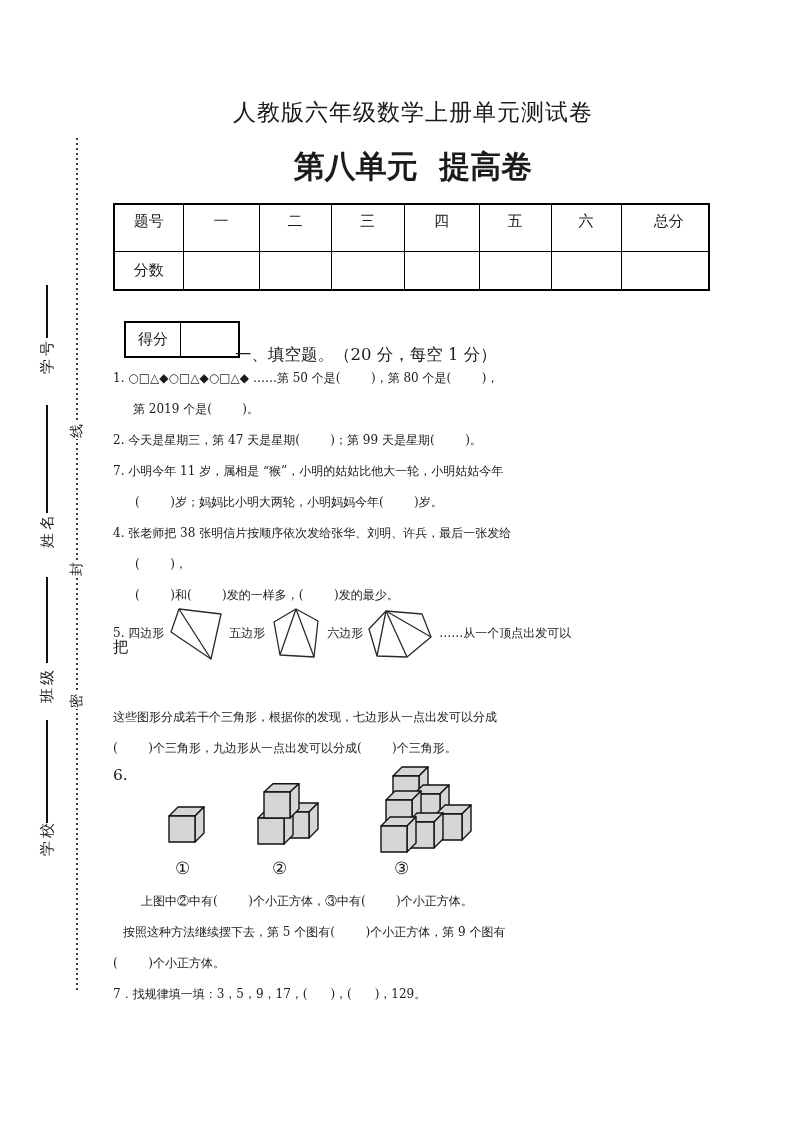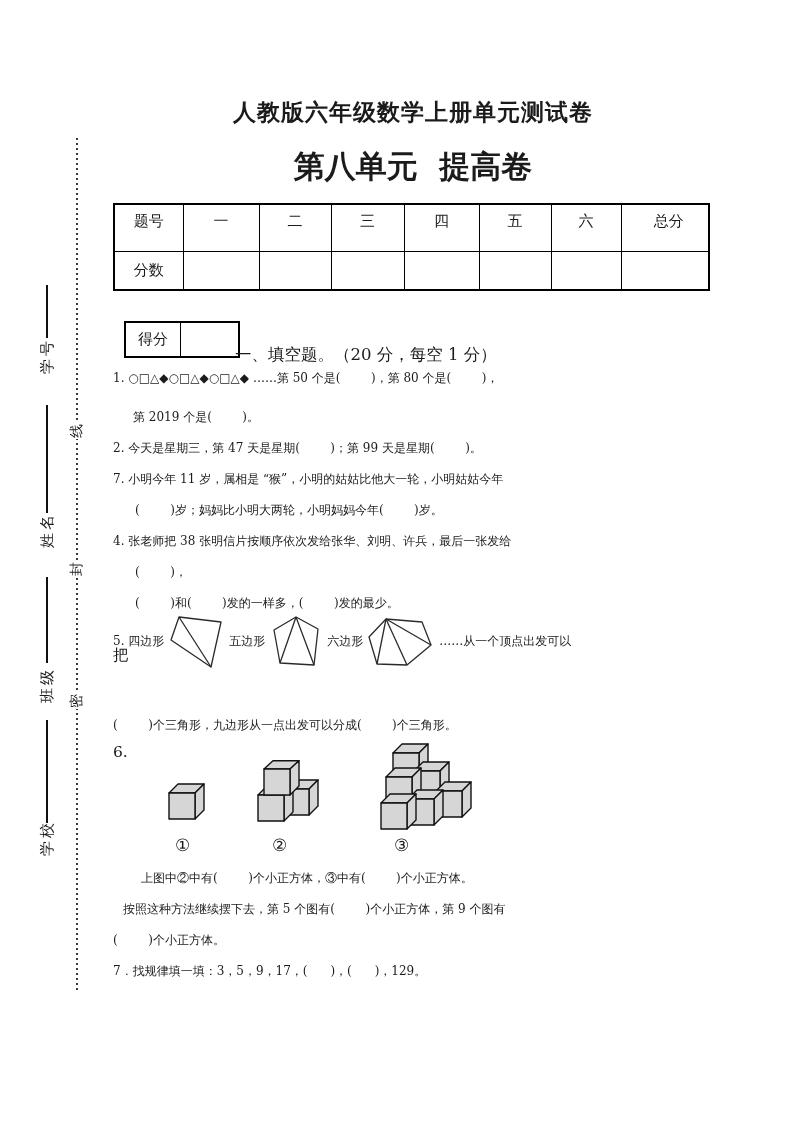--- a/index.html
+++ b/index.html
@@ -2,21 +2,21 @@
 <html><head>
 <meta charset="utf-8">
 <style>
   html,body{margin:0;padding:0;background:#ffffff;}
   .page{
     position:relative;width:793px;height:1122px;background:#fff;overflow:hidden;
     font-family:"DejaVu Serif","Liberation Serif",serif;color:#1b1b1b;
   }
   
   .title-main{position:absolute;left:113px;top:97px;width:600px;text-align:center;
-    font-size:23px;font-weight:bold;letter-spacing:1px;white-space:pre;}
+    font-size:23px;font-weight:normal;letter-spacing:1px;white-space:pre;}
   .title-sub{position:absolute;left:113px;top:146px;width:600px;text-align:center;
     font-size:31px;font-weight:bold;white-space:pre;
     font-family:"DejaVu Sans","Liberation Sans",sans-serif;}
   
   table.score{position:absolute;left:113px;top:203px;border-collapse:collapse;
     border:2px solid #000;table-layout:fixed;}
   table.score td{border:1px solid #000;text-align:center;font-size:15px;padding:0;}
   table.score tr.hd td{height:39px;vertical-align:top;padding-top:7px;}
   table.score tr.bd td{height:37px;}
   table.score td.tl{text-align:center;padding-left:8px;}
@@ -31,21 +31,21 @@
   .side-line{position:absolute;left:46px;width:2px;background:#111;}
   .side-label{position:absolute;left:47px;transform:translate(-50%,-50%) rotate(-90deg);
     font-size:15px;letter-spacing:3px;white-space:nowrap;}
   .seal-line{position:absolute;left:76px;top:138px;width:2px;height:852px;
     background-image:repeating-linear-gradient(to bottom,#3a3a3a 0 2px,transparent 2px 5px);}
   .seal-char{position:absolute;left:77px;transform:translate(-50%,-50%) rotate(-90deg);
     font-size:14px;background:#fff;padding:2px 1px;}
   
   .content{position:absolute;left:113px;top:363px;width:604px;}
   .line{font-size:12px;line-height:31px;white-space:pre;}
-  .ind20{padding-left:20px;margin-top:8px;} .ind22{padding-left:22px;}
+  .ind20{padding-left:20px;} .ind22{padding-left:22px;}
   .ind28{padding-left:28px;} .ind10{padding-left:10px;}
   .q5{position:relative;height:91px;}
   .q5-row{position:absolute;left:0;top:-10px;height:64px;display:flex;
     align-items:center;gap:5px;}
   .q5-row .line{line-height:20px;}
   .q5-ba{position:absolute;left:0;top:26px;font-size:15.5px;line-height:20px;}
   .q6{position:relative;height:122px;}
   .q6 .qnum{position:absolute;left:0;top:0;font-size:15.5px;line-height:22px;}
   .fig{position:absolute;}
   .fig-label{position:absolute;font-size:17px;line-height:20px;}
@@ -144,20 +144,21 @@
           <polygon class="poly" points="18,4 54,7 63,30 39,50 9,49 1,22"></polygon>
           <line class="poly" x1="18" y1="4" x2="63" y2="30"></line>
           <line class="poly" x1="18" y1="4" x2="39" y2="50"></line>
           <line class="poly" x1="18" y1="4" x2="9" y2="49"></line>
         </svg>
         <span class="line">……从一个顶点出发可以</span>
       </div>
       <div class="q5-ba">把</div>
     </div>
 
+    <div class="line">这些图形分成若干个三角形，根据你的发现，七边形从一点出发可以分成</div>
     <div class="line">(&nbsp;&nbsp;&nbsp;&nbsp;&nbsp;&nbsp;&nbsp;&nbsp;)个三角形，九边形从一点出发可以分成(&nbsp;&nbsp;&nbsp;&nbsp;&nbsp;&nbsp;&nbsp;&nbsp;)个三角形。</div>
 
     <div class="q6">
       <span class="qnum">6.</span>
 
       <svg class="fig" style="left:52px;top:38px;" width="48" height="44" viewBox="0 0 48 44">
         <polygon class="cube-f" points="4,14 13,5 39,5 30,14"></polygon>
         <polygon class="cube-f" points="30,14 39,5 39,31 30,40"></polygon>
         <rect class="cube-f" x="4" y="14" width="26" height="26"></rect>
       </svg>

